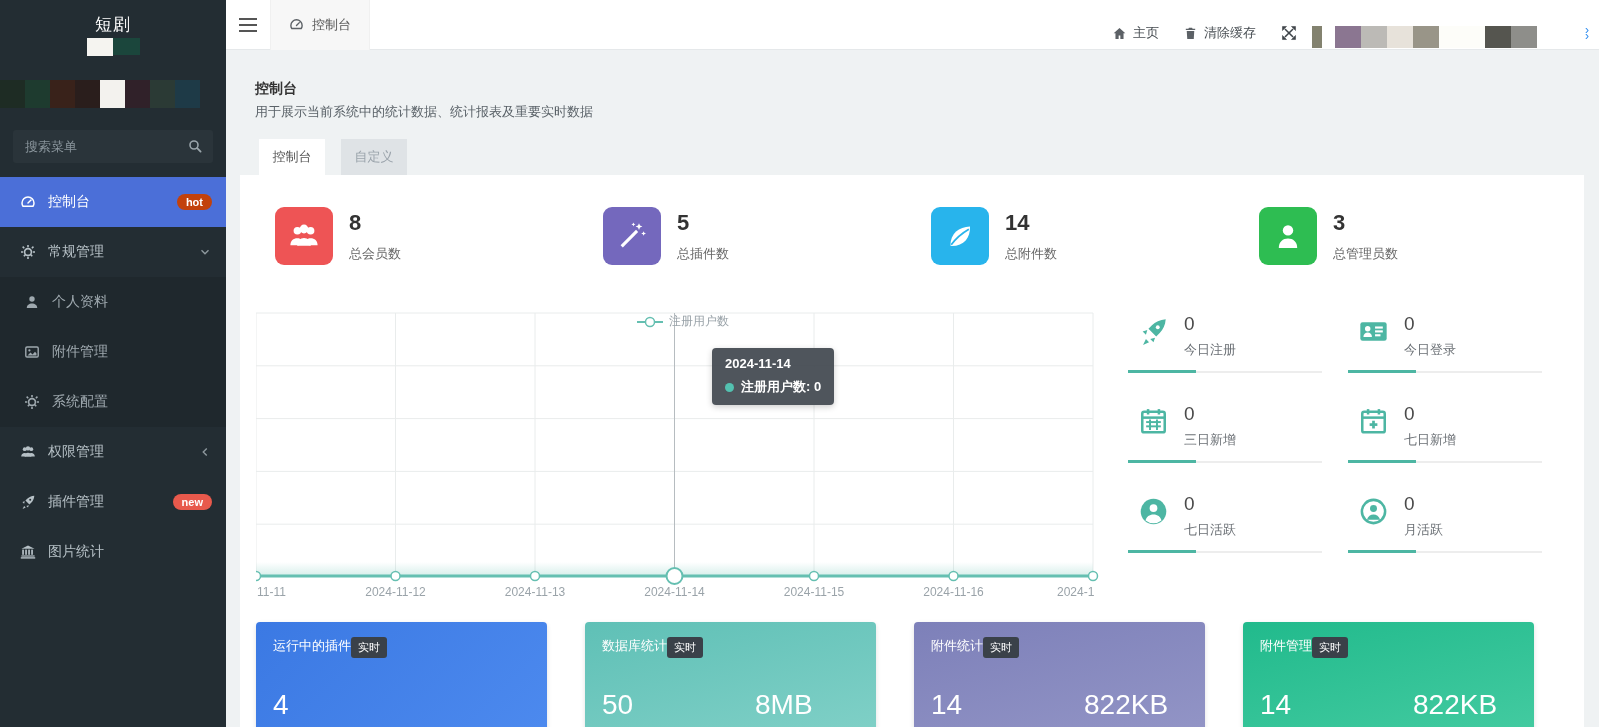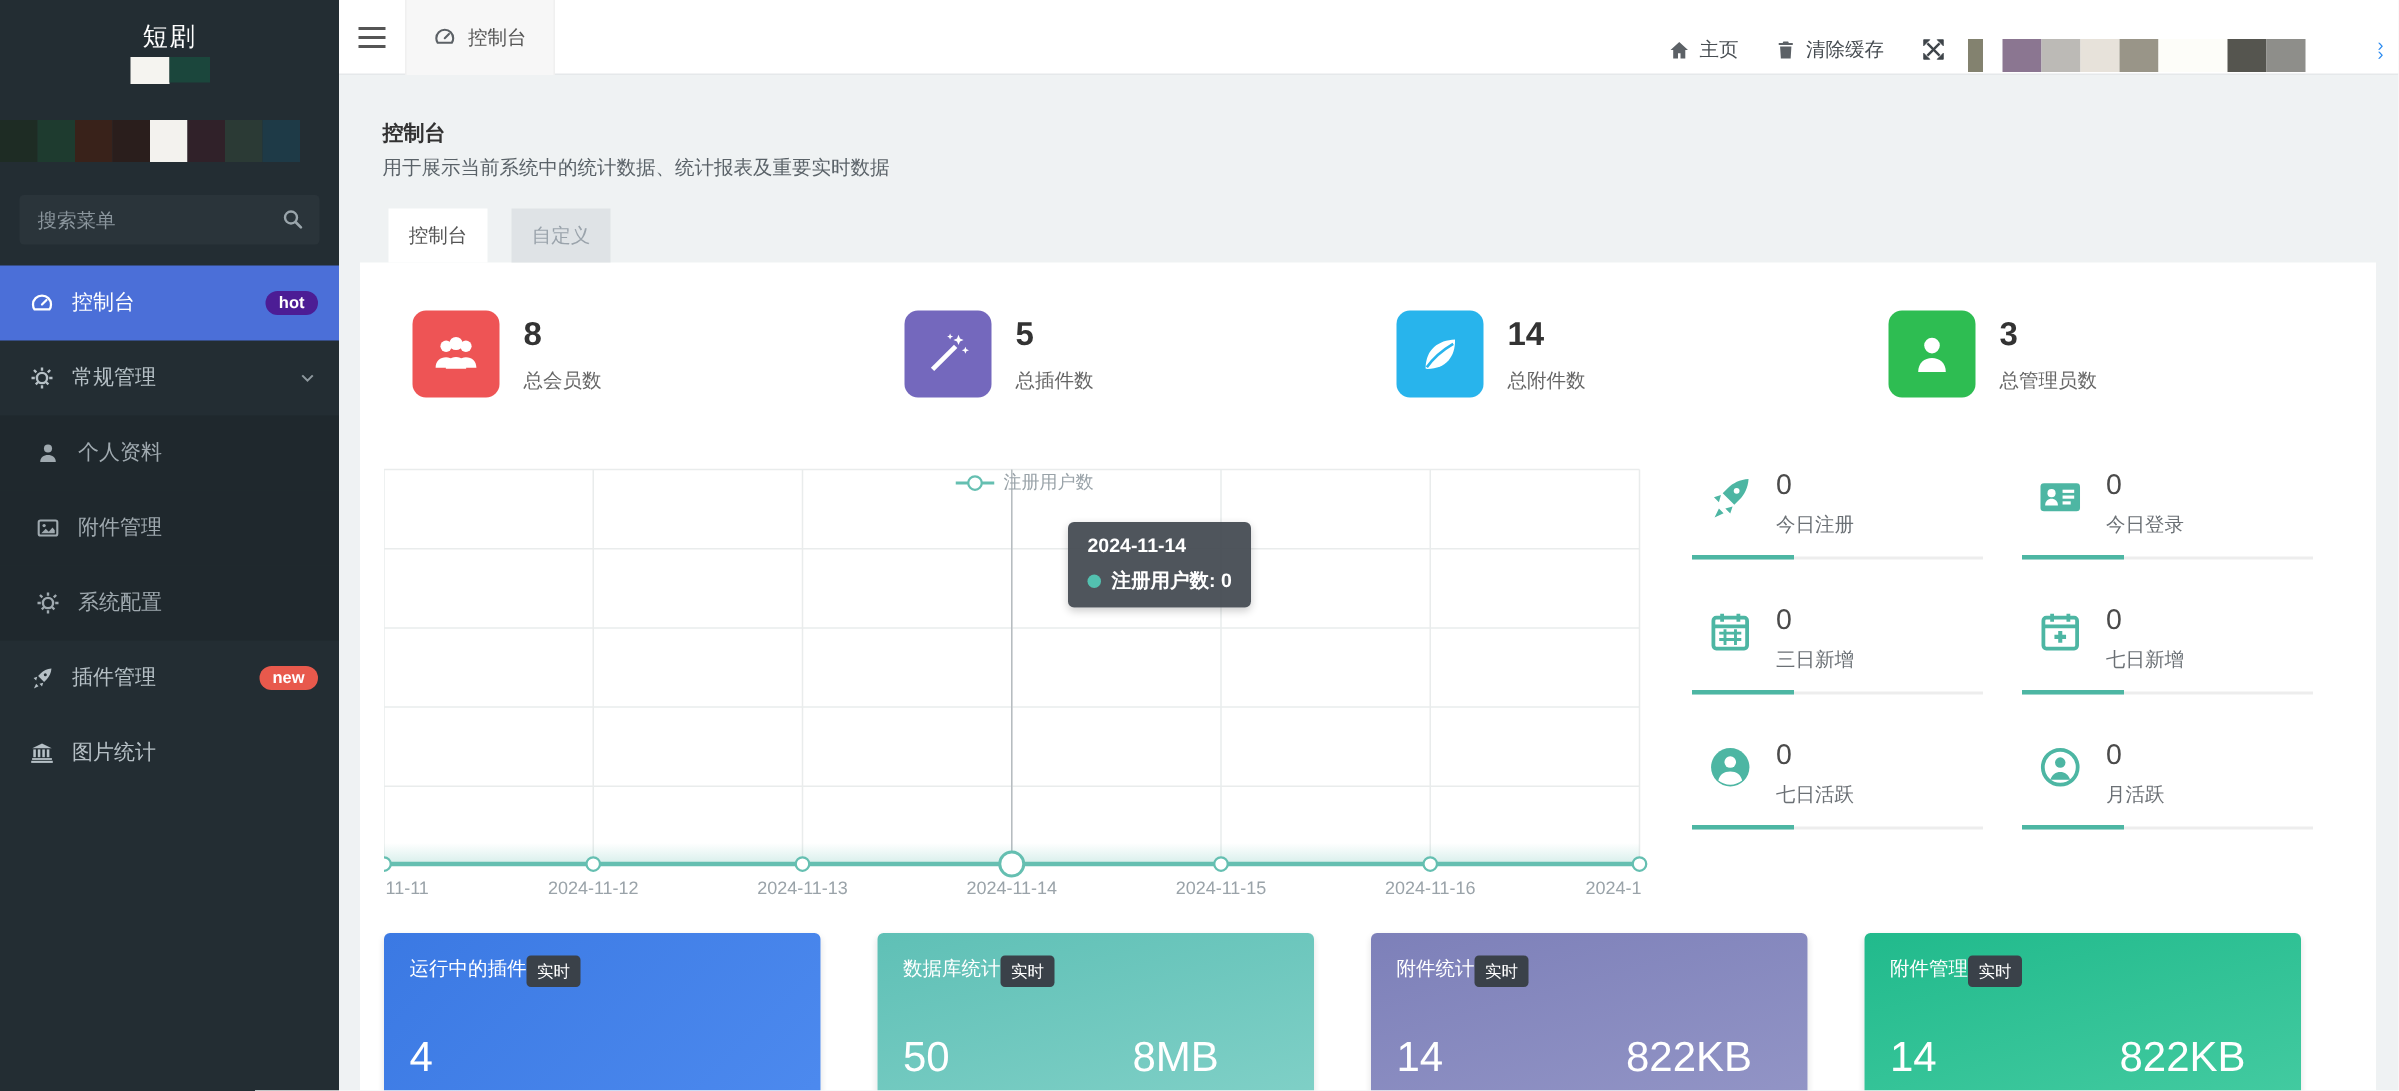--- a/index.html
+++ b/index.html
@@ -15,21 +15,21 @@
   .search-input { width:100%; height:33px; background:#2a343a; border:none; border-radius:3px; color:#cfd6da; font-size:13px; padding:0 34px 0 12px; outline:none; }
   .search-input::placeholder { color:#8a959c; }
   .search-wrap .s-icon { position:absolute; right:10px; top:8px; width:16px; height:16px; color:#9aa5ab; }
   .nav { margin-top:14px; }
   .nav-item { height:50px; display:flex; align-items:center; padding:0 14px 0 20px; color:#b6c0c6; font-size:14px; cursor:pointer; position:relative; }
   .nav-item .mi { width:16px; height:16px; margin-right:12px; flex:none; }
   .nav-item.active { background:#4b6fd8; color:#fff; }
   .nav-item.sub { background:#1f282d; color:#9fa9af; padding-left:24px; }
   .nav-item .grow { flex:1; }
   .pill { font-size:11px; font-weight:bold; color:#fff; padding:2px 9px; border-radius:9px; }
-  .pill.hot { background:#4c1d95; }
+  .pill.hot { background:#c2410c; }
   .pill.new { background:#e8594c; }
   .chev { width:14px; height:14px; color:#8e989e; }
 
   
   .main { position:absolute; left:226px; top:0; right:0; height:727px; }
   .topbar { height:50px; background:#fff; border-bottom:1px solid #e5e8ea; display:flex; align-items:center; position:relative; z-index:4; }
   .burger { width:44px; height:50px; display:flex; flex-direction:column; justify-content:center; align-items:center; gap:4px; cursor:pointer; }
   .burger i { display:block; width:18px; height:2px; background:#555; }
   .page-tab { height:50px; padding:0 18px; background:#f7f7f7; border-left:1px solid #f0f0f0; border-right:1px solid #f0f0f0; display:flex; align-items:center; gap:8px; font-size:13px; color:#555; cursor:pointer; }
   .tb-icon { width:15px; height:15px; color:#5c6166; }
@@ -169,20 +169,37 @@
     <div class="nav-item sub">
       <svg class="mi" viewBox="0 0 16 16">
         <g fill="currentColor">
           <path d="M7.2 1h1.6v2.2H7.2zM7.2 12.8h1.6V15H7.2zM1 7.2h2.2v1.6H1zM12.8 7.2H15v1.6h-2.2zM3.2 2.1l1.6 1.6-1.1 1.1-1.6-1.6zM11.2 10.1l1.6 1.6-1.1 1.1-1.6-1.6zM12.9 2.1l1.1 1.1-1.6 1.6-1.1-1.1zM4.9 10.1l1.1 1.1-1.6 1.6-1.1-1.1z"></path>
           <circle cx="8" cy="8" r="3.4" fill="none" stroke="currentColor" stroke-width="1.6"></circle>
         </g>
       </svg>
       <span>系统配置</span>
     </div>
 
+    <div class="nav-item">
+      <svg class="mi" viewBox="0 0 16 16">
+        <g fill="currentColor">
+          <circle cx="4.7" cy="5.2" r="1.9"></circle>
+            <circle cx="11.3" cy="5.2" r="1.9"></circle>
+            <circle cx="8" cy="4.4" r="2.2"></circle>
+          <path d="M1.2 12.4c0-2.2 1.5-3.5 3.5-3.5.9 0 1.7.3 2.3.8-.9.8-1.4 2-1.4 2.7z"></path>
+          <path d="M14.8 12.4c0-2.2-1.5-3.5-3.5-3.5-.9 0-1.7.3-2.3.8.9.8 1.4 2 1.4 2.7z"></path>
+          <path d="M4.6 12.7c0-2.4 1.5-3.9 3.4-3.9s3.4 1.5 3.4 3.9z"></path>
+        </g>
+      </svg>
+      <span>权限管理</span>
+      <span class="grow"></span>
+      <svg class="chev" viewBox="0 0 16 16">
+        <polyline points="10,4 6,8 10,12" fill="none" stroke="currentColor" stroke-width="1.6"></polyline>
+      </svg>
+    </div>
 
     <div class="nav-item">
       <svg class="mi" viewBox="0 0 16 16">
         <path d="M14.3 1.7c-3 .2-5.4 1.4-7.1 3.1L5.4 6.6l4 4 1.8-1.8c1.7-1.7 2.9-4.1 3.1-7.1z" fill="currentColor"></path>
         <circle cx="10.2" cy="5.8" r="1" fill="#232d33"></circle>
         <path d="M4.8 7.2L2.4 8l1.7 1.7zM8.8 11.2L8 13.6 6.3 11.9zM4.1 11.9L2.6 15l3.1-1.5z" fill="currentColor"></path>
       </svg>
       <span>插件管理</span>
       <span class="grow"></span>
       <span class="pill new">new</span>

